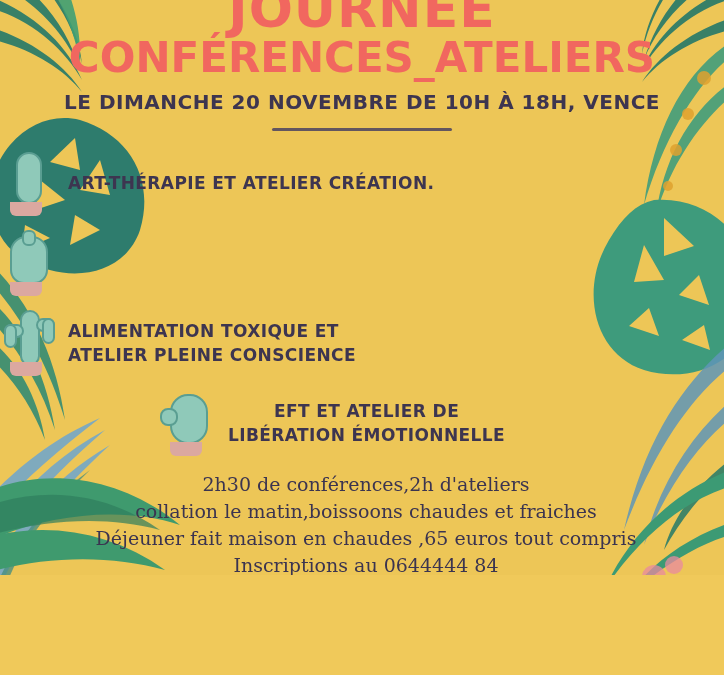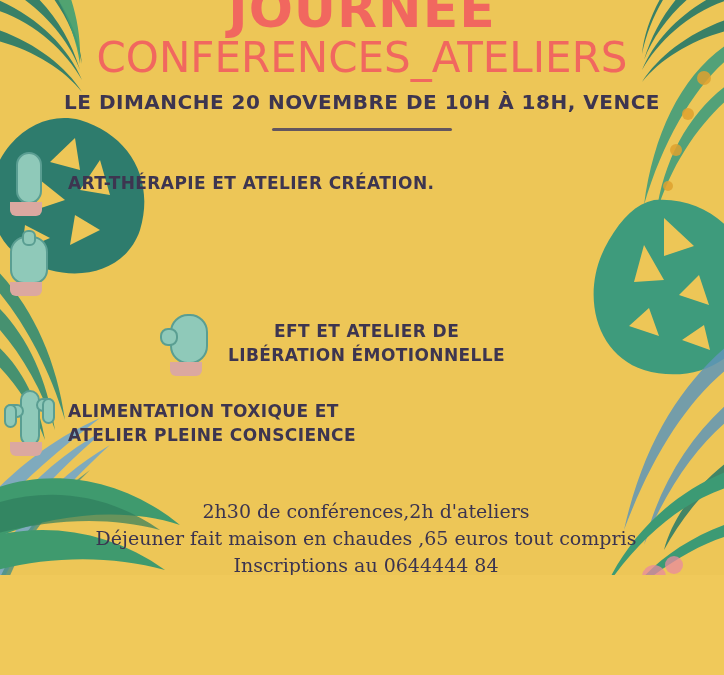--- a/index.html
+++ b/index.html
@@ -41,21 +41,21 @@
     font-weight: bold;
     color: #f1675f;
     font-size: 52px;
     letter-spacing: 1px;
     line-height: 50px;
     margin: 0;
     white-space: nowrap;
   }
   .title-sub {
     font-family: "DejaVu Sans", sans-serif;
-    font-weight: normal;
+    font-weight: bold;
     color: #f1675f;
     font-size: 42px;
     letter-spacing: 0px;
     line-height: 48px;
     margin: 0;
     white-space: nowrap;
   }
   .title-date {
     font-family: "DejaVu Sans", sans-serif;
     font-weight: bold;
@@ -276,45 +276,46 @@
     </div>
 
     <div class="prog-row">
       <div class="cactus">
         <div class="cac-body" style="left:10px;top:6px;width:34px;height:44px;border-radius:16px 16px 14px 14px;"></div>
         <div class="cac-arm" style="left:22px;top:0px;width:10px;height:12px;border-radius:6px;"></div>
         <div class="pot"></div>
       </div>
     </div>
 
-
-    <div class="prog-row centered">
-      <div class="cactus">
-        <div class="cac-body" style="left:10px;top:4px;width:34px;height:46px;border-radius:18px;"></div>
-        <div class="cac-arm" style="left:0px;top:18px;width:14px;height:14px;border-radius:8px;"></div>
-        <div class="pot"></div>
-      </div>
-      <div class="prog-text ctr">EFT ET ATELIER DE
-LIBÉRATION ÉMOTIONNELLE</div>
-    </div>
 
     <div class="prog-row">
       <div class="cactus">
         <div class="cac-body" style="left:20px;top:0px;width:16px;height:52px;"></div>
         <div class="cac-arm" style="left:4px;top:14px;width:16px;height:10px;"></div>
         <div class="cac-arm" style="left:4px;top:14px;width:9px;height:20px;"></div>
         <div class="cac-arm" style="left:36px;top:8px;width:15px;height:10px;"></div>
         <div class="cac-arm" style="left:42px;top:8px;width:9px;height:22px;"></div>
         <div class="pot"></div>
       </div>
       <div class="prog-text">ALIMENTATION TOXIQUE ET
 ATELIER PLEINE CONSCIENCE</div>
     </div>
 
+    <div class="prog-row centered">
+      <div class="cactus">
+        <div class="cac-body" style="left:10px;top:4px;width:34px;height:46px;border-radius:18px;"></div>
+        <div class="cac-arm" style="left:0px;top:18px;width:14px;height:14px;border-radius:8px;"></div>
+        <div class="pot"></div>
+      </div>
+      <div class="prog-text ctr">EFT ET ATELIER DE
+LIBÉRATION ÉMOTIONNELLE</div>
+    </div>
+
   </div>
 
   <div class="footer">
     <div>2h30 de conférences,2h d'ateliers</div>
+    <div>collation le matin,boissoons chaudes et fraiches</div>
     <div>Déjeuner fait maison en chaudes ,65 euros tout compris</div>
     <div>Inscriptions au 0644444 84</div>
   </div>
 
 </div>
 
 </body></html>

